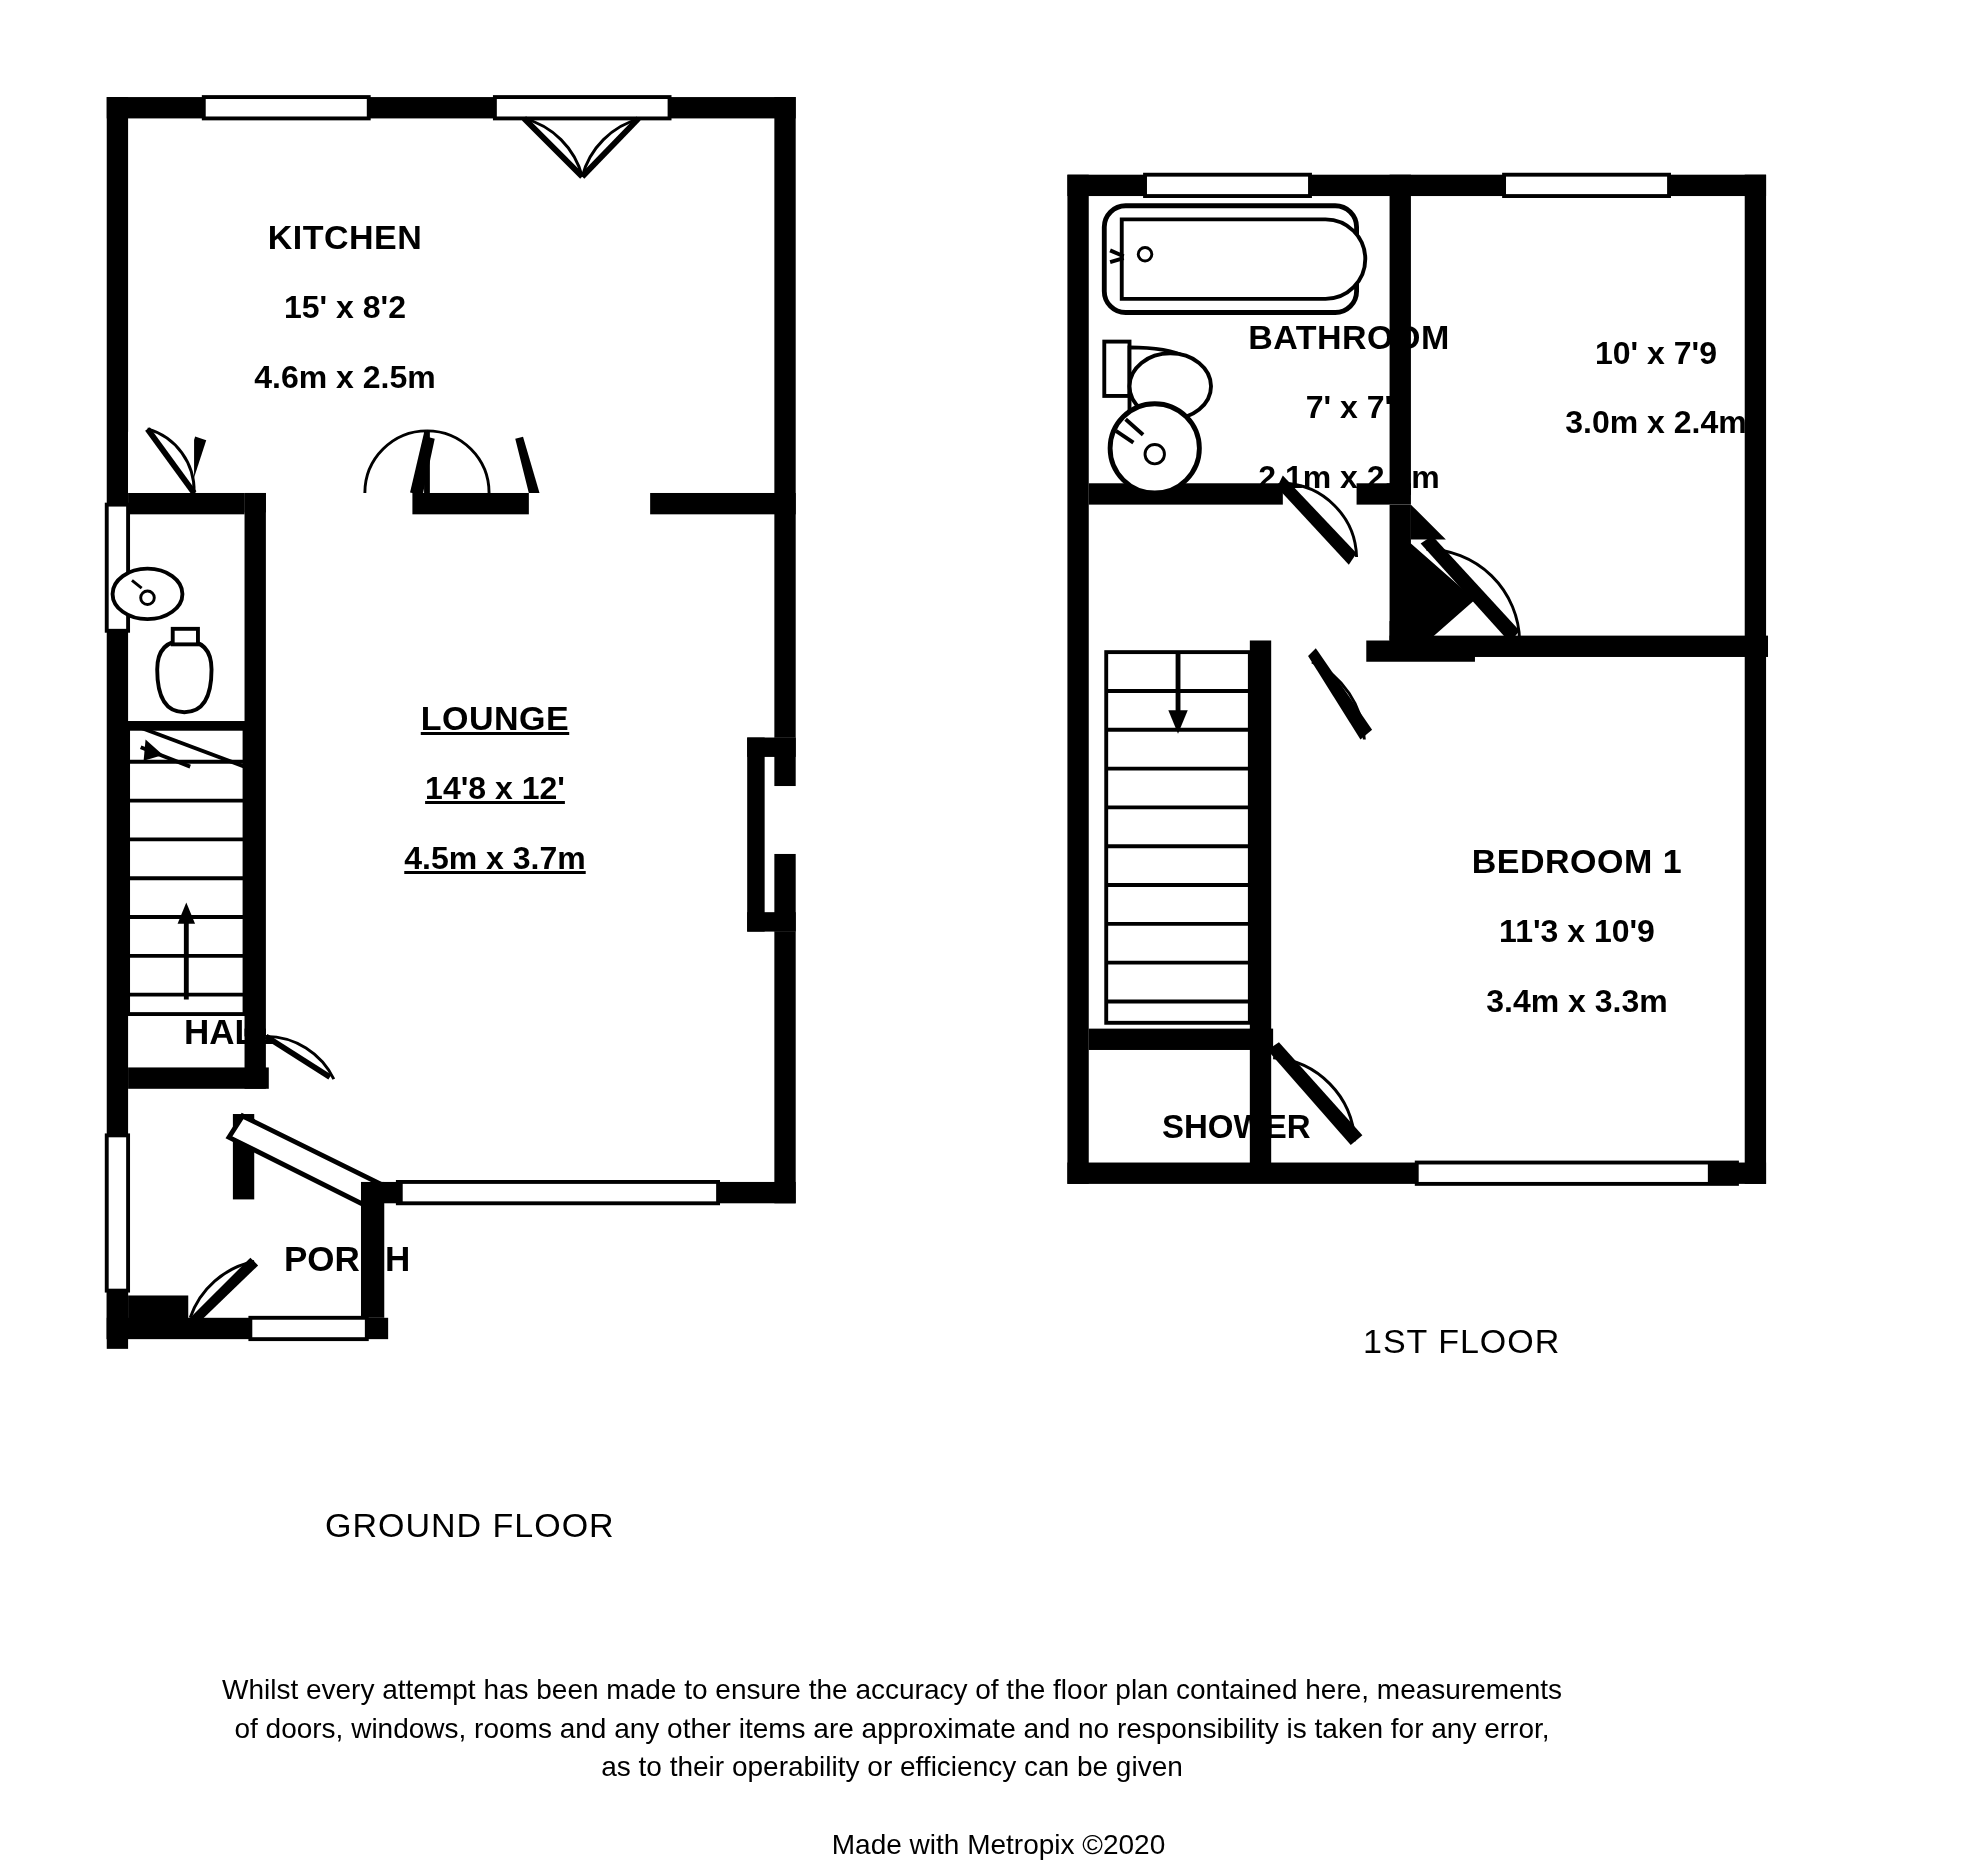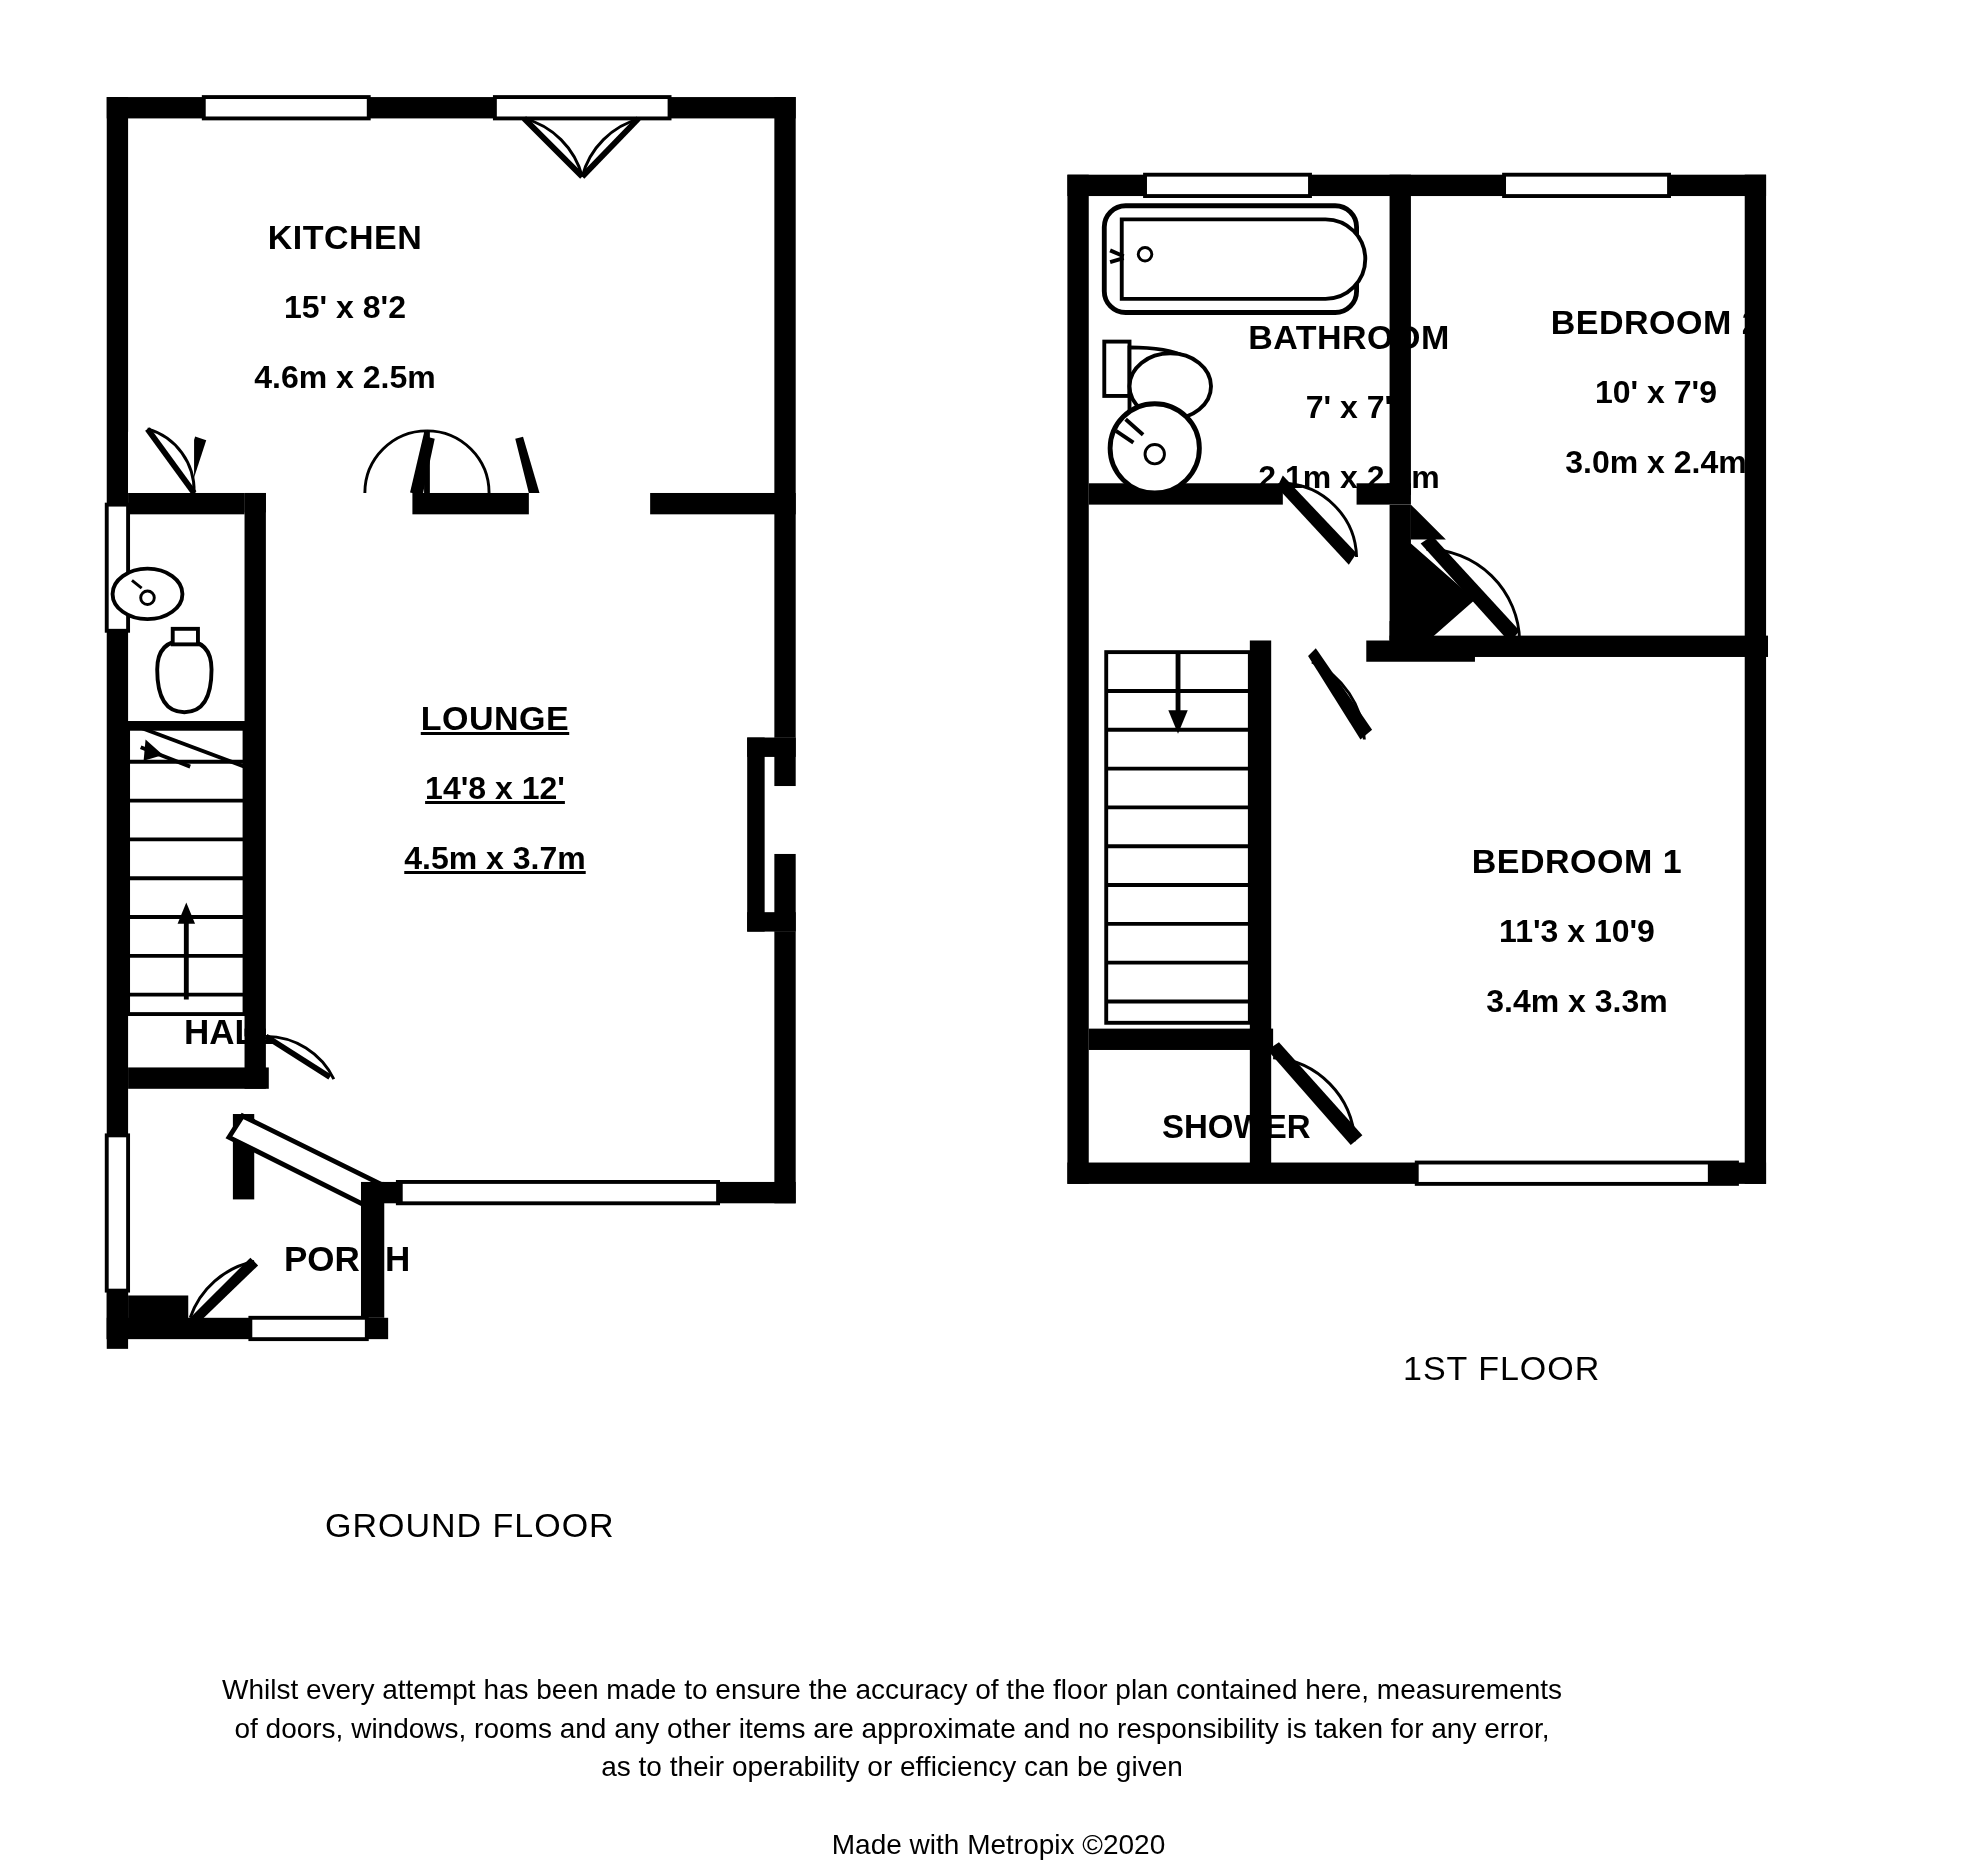--- a/index.html
+++ b/index.html
@@ -302,34 +302,33 @@
 
 <div class="floor-title" style="left:325px; top:1506px;">GROUND FLOOR</div>
 
 <div class="label" style="left:1218px; top:318px; width:262px;">
   <span class="rm-name">BATHROOM</span>
   <span class="rm-dim">7' x 7'</span>
   <span class="rm-dim">2.1m x 2.1m</span>
 </div>
 
 <div class="label" style="left:1467px; top:303px; width:378px;">
-  <span class="rm-name">BEDROOM 2</span>
   <span class="rm-dim">10' x 7'9</span>
   <span class="rm-dim">3.0m x 2.4m</span>
 </div>
 
 <div class="label" style="left:1388px; top:842px; width:378px;">
   <span class="rm-name">BEDROOM 1</span>
   <span class="rm-dim">11'3 x 10'9</span>
   <span class="rm-dim">3.4m x 3.3m</span>
 </div>
 
 <div class="small-label" style="left:1116px; top:1108px; font-size:33px;">SHOWER</div>
 
-<div class="floor-title" style="left:1363px; top:1349px;margin-left:40px;">1ST FLOOR</div>
+<div class="floor-title" style="left:1363px; top:1322px;">1ST FLOOR</div>
 
 <div class="disclaimer" style="top:1671px;">
   <div>Whilst every attempt has been made to ensure the accuracy of the floor plan contained here, measurements</div>
   <div>of doors, windows, rooms and any other items are approximate and no responsibility is taken for any error,</div>
   <div>as to their operability or efficiency can be given</div>
 </div>
 
 <div class="credit" style="top:1829px;">Made with Metropix ©2020</div>
 
 

